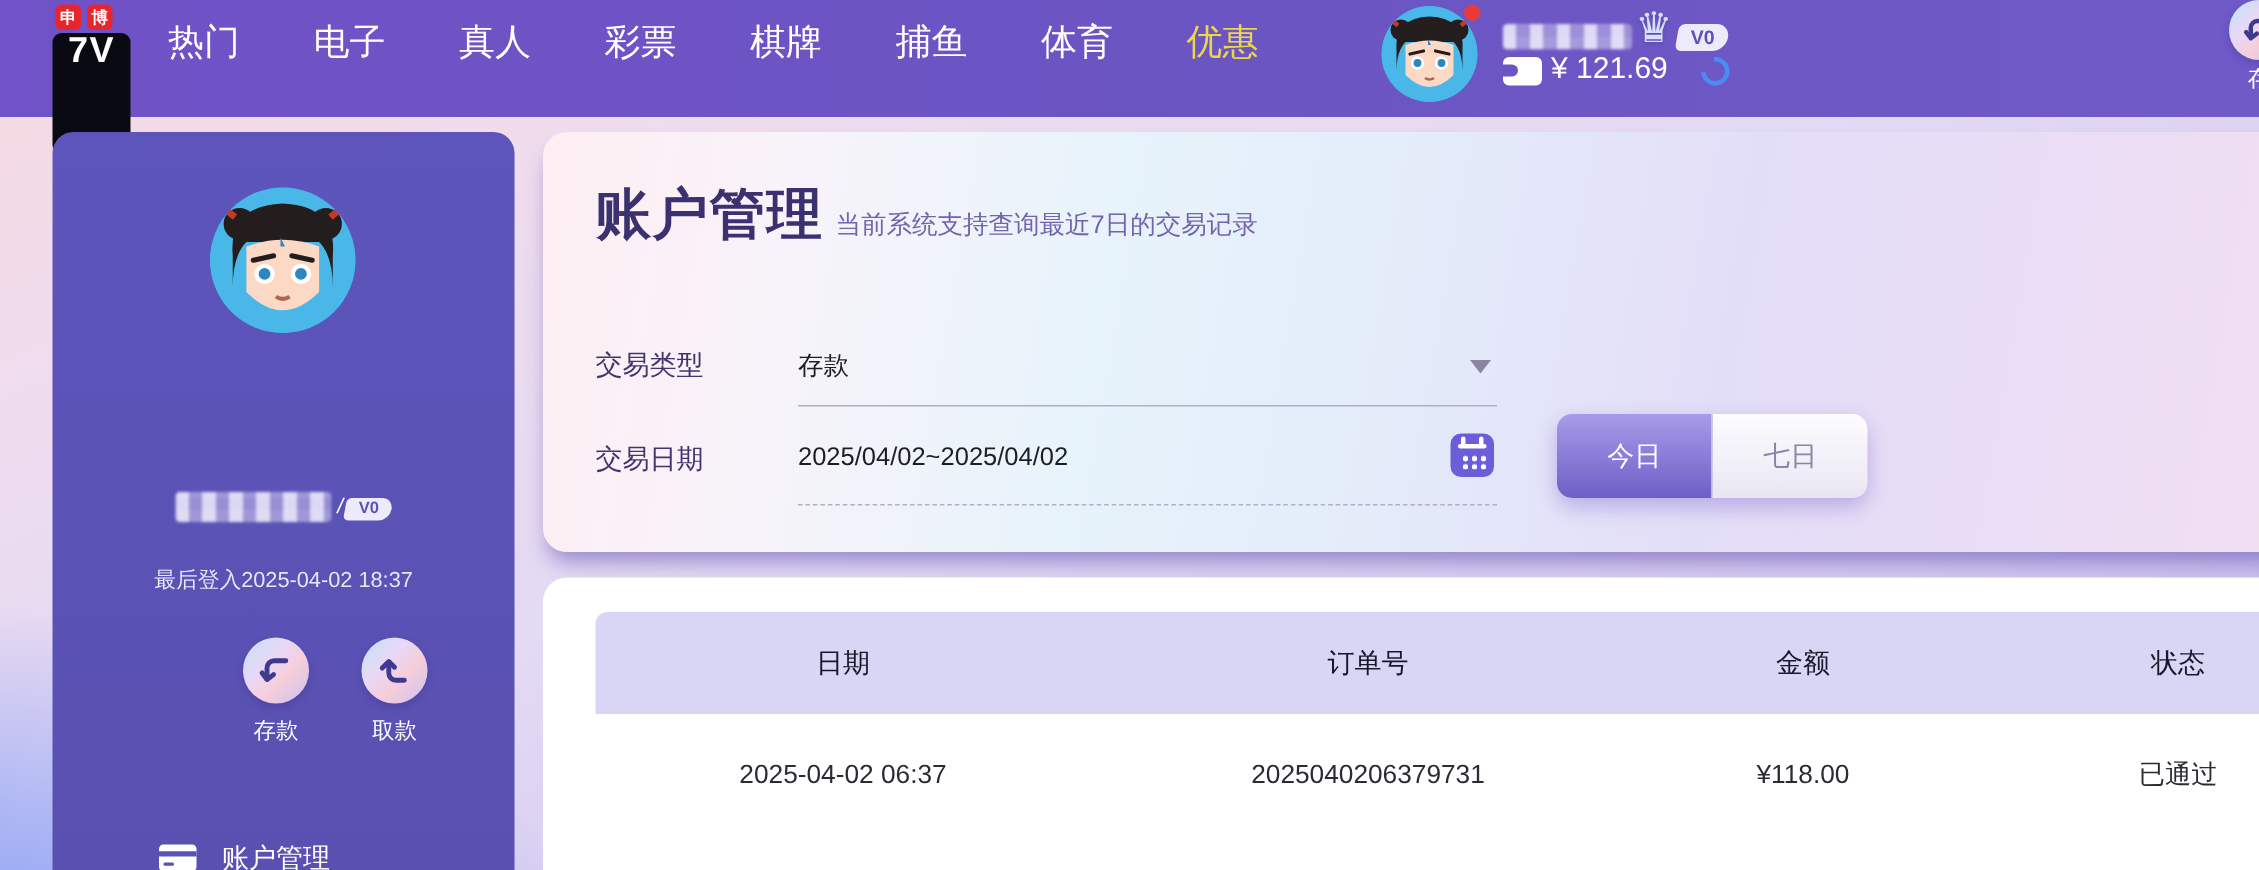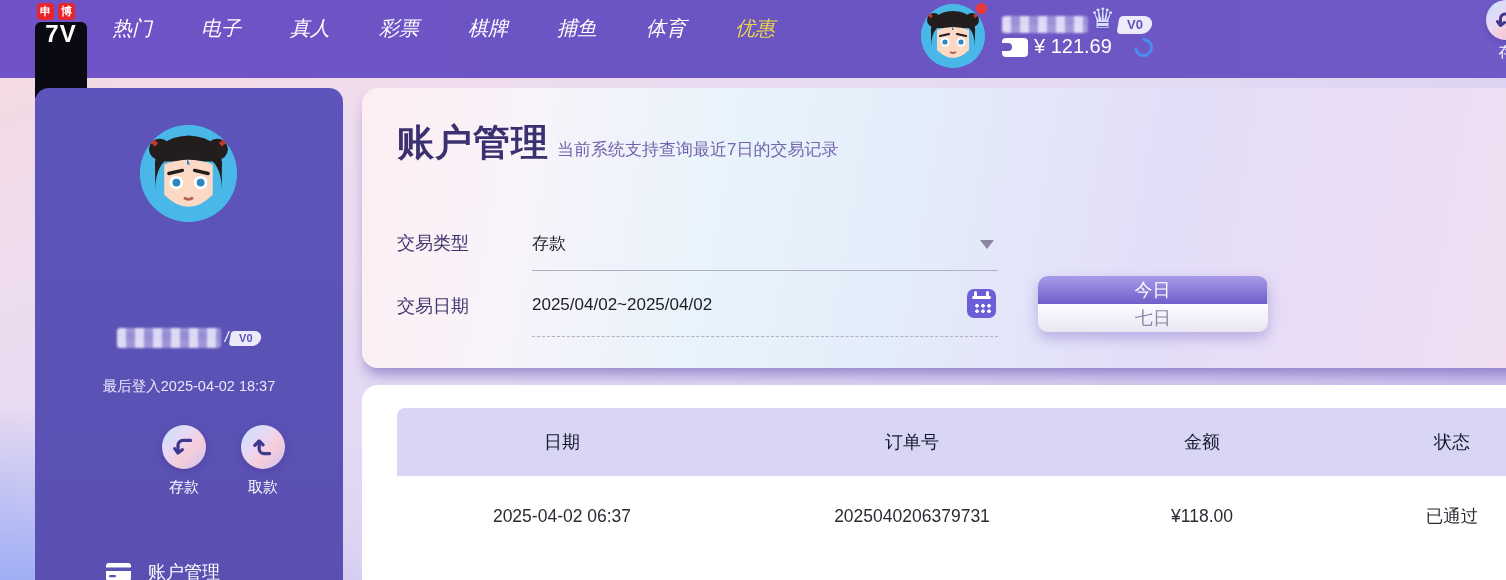--- a/index.html
+++ b/index.html
@@ -16,21 +16,21 @@
     background:linear-gradient(90deg,#7152c8 0%,#6a55c2 55%,#6f5ac8 100%); }
   .logo { position:absolute; left:35px; top:3px; width:86px; }
   .logo-badges { display:flex; gap:4px; margin-left:2px; }
   .logo-badge { width:17px; height:17px; background:#e8242c; color:#fff; border-radius:4px;
     font-size:11px; display:flex; align-items:center; justify-content:center; font-weight:bold; }
   .logo-main { margin-top:2px; background:#0a0a12; color:#fff; border-radius:6px;
     width:52px; padding:0 4px 3px 4px; text-align:center; }
   .logo-main .brand { font-size:24px; font-weight:bold; letter-spacing:1px; line-height:24px; display:block; }
   .logo-main .suffix { font-size:11px; font-weight:bold; letter-spacing:1px; line-height:10px; display:block;margin-top:44px; }
   .nav-menu { position:absolute; left:112px; top:0; height:56px; display:flex; align-items:center; gap:49px; }
-  .nav-item { color:#fff; font-size:20px; cursor:pointer; white-space:nowrap;font-style:italic; }
+  .nav-item { color:#fff; font-size:24px; cursor:pointer; white-space:nowrap; }
   .nav-item.active { color:#ecd64e; }
   .nav-user { position:absolute; right:0; top:0; width:300px; height:78px; }
   .avatar { border-radius:50%; overflow:hidden; background:#49b7e8; }
   .nav-avatar { position:absolute; left:-285px; top:4px; width:64px; height:64px; }
   .notif-dot { position:absolute; left:-230px; top:3px; width:11px; height:11px; border-radius:50%; background:#e83a3a; }
   .mosaic { display:inline-block; border-radius:3px; filter:blur(1px);
     background-image:
       repeating-linear-gradient(90deg, rgba(238,235,252,.85) 0 9px, rgba(178,170,226,.55) 9px 18px),
       repeating-linear-gradient(0deg, rgba(255,255,255,.28) 0 8px, rgba(162,152,218,.38) 8px 16px); }
   .nav-name { position:absolute; left:-204px; top:16px; width:86px; height:17px; }
@@ -88,22 +88,22 @@
   .caret { position:absolute; left:618px; top:152px; width:0; height:0;
     border-left:7px solid transparent; border-right:7px solid transparent; border-top:9px solid #8a86a2; }
   .u-solid { position:absolute; left:170px; top:182px; width:466px; border-top:1px solid #b2aec6; }
   .u-dash { position:absolute; left:170px; top:248px; width:466px; border-top:1px dashed #b2aec6; }
   .cal { position:absolute; left:605px; top:201px; width:29px; height:29px; background:#6c5ed8; border-radius:7px; }
   .cal i { position:absolute; top:2px; width:3px; height:6px; background:#fff; border-radius:2px; }
   .cal i.l { left:7px; } .cal i.r { right:7px; }
   .cal:before { content:""; position:absolute; top:7px; left:5px; right:5px; height:3px; background:#fff; border-radius:2px; }
   .cal:after { content:""; position:absolute; left:7px; top:14px; width:17px; height:10px;
     background-image:radial-gradient(circle, #fff 1.7px, transparent 2px); background-size:6px 5.5px; }
-  .range-group { position:absolute; left:676px; top:188px; width:230px; height:56px; display:flex;
-    border-radius:10px; overflow:hidden; box-shadow:0 6px 14px rgba(115,95,200,.4);flex-direction:column; }
+  .range-group { position:absolute; left:676px; top:188px; width:207px; height:56px; display:flex;
+    border-radius:10px; overflow:hidden; box-shadow:0 6px 14px rgba(115,95,200,.4); }
   .range-btn { flex:1; display:flex; align-items:center; justify-content:center; font-size:18px;
     background:linear-gradient(180deg,#fdfcff,#e9e6f3); color:#8b85aa; cursor:pointer;
     border-right:1px solid #cdc9e0; }
   .range-btn:last-child { border-right:none; }
   .range-btn.active { background:linear-gradient(180deg,#a89ce8,#6e5ec8); color:#fff; }
 
   
   .table-card { position:absolute; left:362px; top:385px; width:1184px; height:195px;
     background:#fff; border-radius:16px 0 0 0; }
   .tbl { position:absolute; left:35px; top:23px; width:1200px; }

